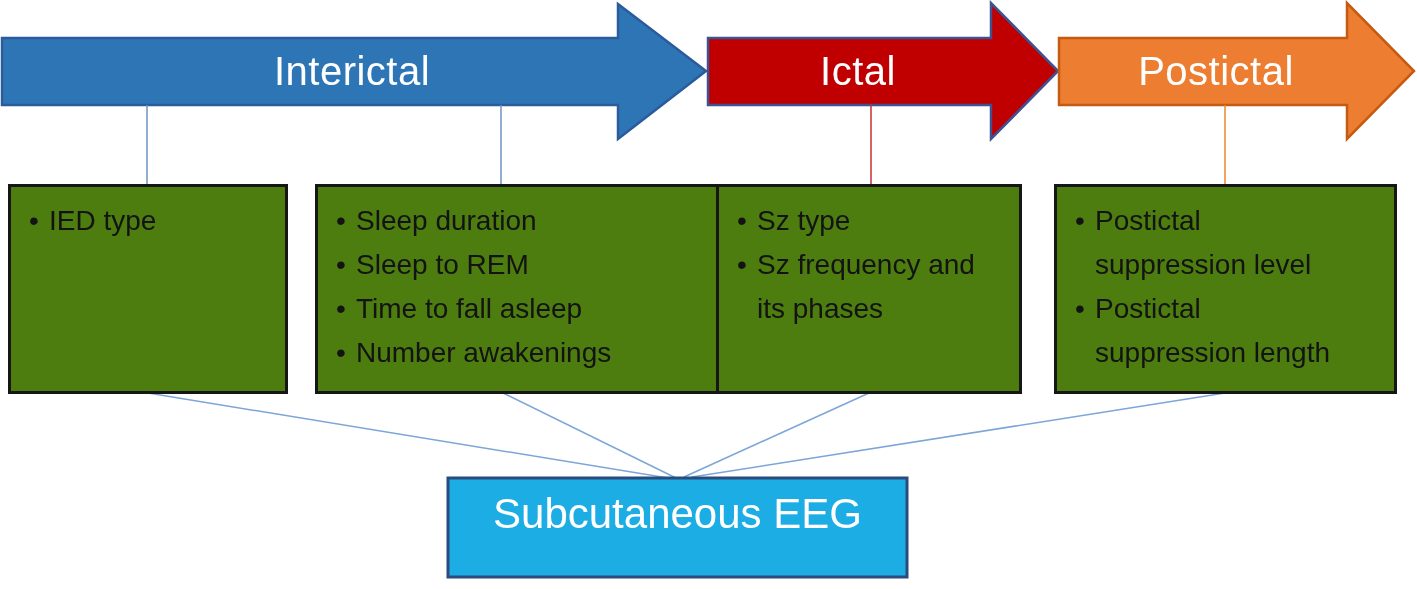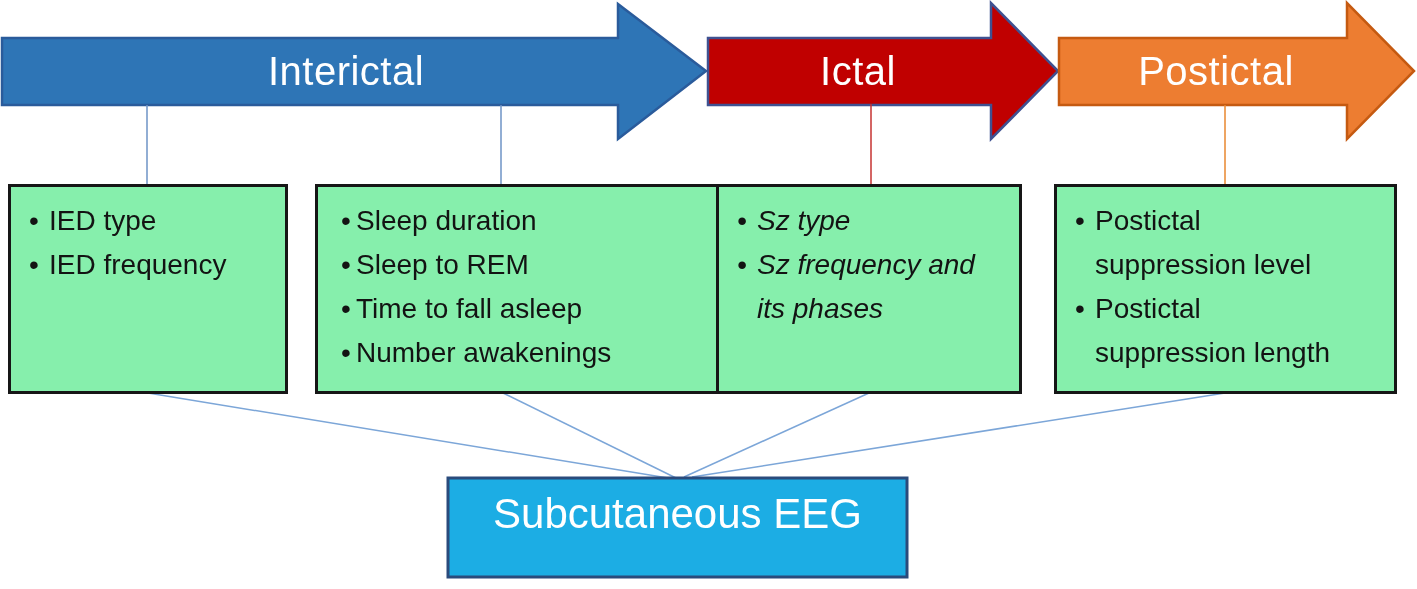--- a/index.html
+++ b/index.html
@@ -12,36 +12,36 @@
   }
   .layer-svg{position:absolute;left:0;top:0;}
   .arrow-label{
     position:absolute;
     height:46px;line-height:46px;
     text-align:center;
     color:#ffffff;
     font-size:40px;
     letter-spacing:0.5px;
   }
-  .label-interictal{left:6px;top:48px;width:680px;}
+  .label-interictal{left:12px;top:48px;width:680px;}
   .label-ictal{left:708px;top:48px;width:300px;text-align:center;}
   .label-postictal{left:1060px;top:48px;width:312px;}
   .detail-box{
     position:absolute;
     top:184px;height:210px;
     box-sizing:border-box;
-    background:#86efac;
+    background:#4d7c0f;
     border:3px solid #161616;
     padding:12px 10px 0 18px;
     color:#131313;
     font-size:28px;
   }
   .box-1{left:8px;width:280px;}
-  .box-2{left:315px;width:422px;text-align:center;}
-  .box-3{left:716px;width:306px;font-style:italic;}
+  .box-2{left:315px;width:422px;}
+  .box-3{left:716px;width:306px;}
   .box-4{left:1054px;width:343px;}
   .bullet-item{display:flex;line-height:44px;}
   .bullet-item::before{
     content:"\2022";
     flex:0 0 20px;
     font-size:28px;
   }
   .bullet-text{white-space:pre-line;}
   .hub-label{
     position:absolute;
@@ -75,23 +75,20 @@
   </svg>
 
   <div class="arrow-label label-interictal">Interictal</div>
   <div class="arrow-label label-ictal">Ictal</div>
   <div class="arrow-label label-postictal">Postictal</div>
 
   <div class="detail-box box-1">
     <div class="bullet-item">
       <span class="bullet-text">IED type</span>
     </div>
-    <div class="bullet-item">
-      <span class="bullet-text">IED frequency</span>
-    </div>
   </div>
 
   <div class="detail-box box-2">
     <div class="bullet-item">
       <span class="bullet-text">Sleep duration</span>
     </div>
     <div class="bullet-item">
       <span class="bullet-text">Sleep to REM</span>
     </div>
     <div class="bullet-item">

